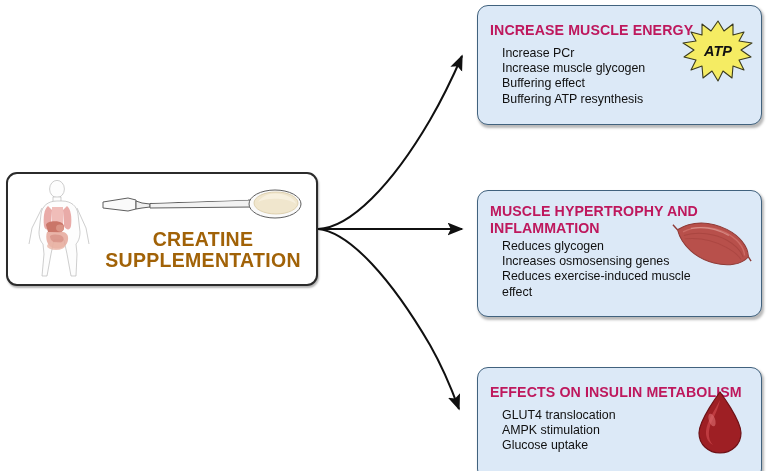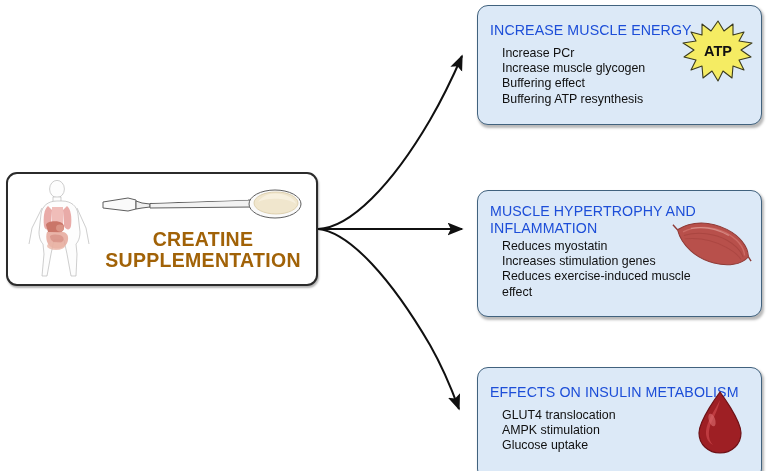--- a/index.html
+++ b/index.html
@@ -40,39 +40,39 @@
     border-radius:11px;
     box-sizing:border-box;
     box-shadow:1.5px 2.5px 2.5px rgba(0,0,0,.28);
   }
   #box1{top:5px;height:120px;}
   #box2{top:190px;height:127px;}
   #box3{top:367px;height:113px;}
 
   .rtitle{
     position:absolute;left:12px;
-    font-size:14.2px;font-weight:normal;color:#1d4ed8;
+    font-size:14.2px;font-weight:bold;color:#be185d;
     line-height:16.5px;letter-spacing:.1px;
     white-space:pre-line;
   }
   #box1 .rtitle{top:16px;}
   #box2 .rtitle{top:12px;}
   #box3 .rtitle{top:16px;}
 
   .rlist{
     position:absolute;left:24px;
     font-size:12.4px;color:#101010;line-height:15.2px;
     width:215px;
   }
   #box1 .rlist{top:40px;}
   #box2 .rlist{top:48px;}
   #box3 .rlist{top:40px;}
   .rlist div{white-space:pre-wrap;}
 
-  .icon-slot{position:absolute;}
+  .icon-slot{position:absolute;font-style:italic;}
   #atp-slot{right:8px;top:14px;width:70px;height:62px;}
   #muscle-slot{right:6px;top:24px;width:86px;height:56px;}
   #drop-slot{right:14px;top:22px;width:54px;height:66px;}
 
   svg{display:block;overflow:visible;}
   .arrows{position:absolute;left:0;top:0;width:767px;height:471px;pointer-events:none;}
 </style>
 </head>
 <body>
 
@@ -146,22 +146,22 @@
                          0,23 13,21 8,12 19,15 19,4 28,11" fill="#f5ec63" stroke="#3b3b1f" stroke-width="1.1" stroke-linejoin="round"></polygon>
         <text x="35" y="36" text-anchor="middle" font-family="Liberation Sans, sans-serif" font-size="14.5" font-weight="bold" fill="#111111">ATP</text>
       </svg>
     </div>
   </div>
 
   <div class="rbox" id="box2">
     <div class="rtitle">MUSCLE HYPERTROPHY AND
 INFLAMMATION</div>
     <div class="rlist">
-      <div>Reduces myostatin</div>
-      <div>Increases stimulation genes</div>
+      <div>Reduces glycogen</div>
+      <div>Increases osmosensing genes</div>
       <div>Reduces exercise-induced muscle effect</div>
     </div>
     <div class="icon-slot" id="muscle-slot">
       <svg viewBox="0 0 86 56" width="86" height="56">
         <g transform="rotate(21 43 28)">
           <path d="M6,28 C16,14 34,8 52,10 C66,11.5 78,18 82,28
                    C78,38 66,44.5 52,46 C34,48 16,42 6,28 Z" fill="#b8504b" stroke="#8f3b37" stroke-width="1"></path>
           <path d="M12,28 C22,17 38,12 52,13.5 C64,15 74,20 78,28" fill="none" stroke="#cf706a" stroke-width="1.4" opacity="0.85"></path>
           <path d="M14,31 C26,22 42,18 56,20 C66,21.5 73,25 77,30" fill="none" stroke="#a6433f" stroke-width="1" opacity="0.8"></path>
           <path d="M16,34 C28,28 44,25 58,27 C66,28 72,30 76,33" fill="none" stroke="#a6433f" stroke-width="0.9" opacity="0.7"></path>

